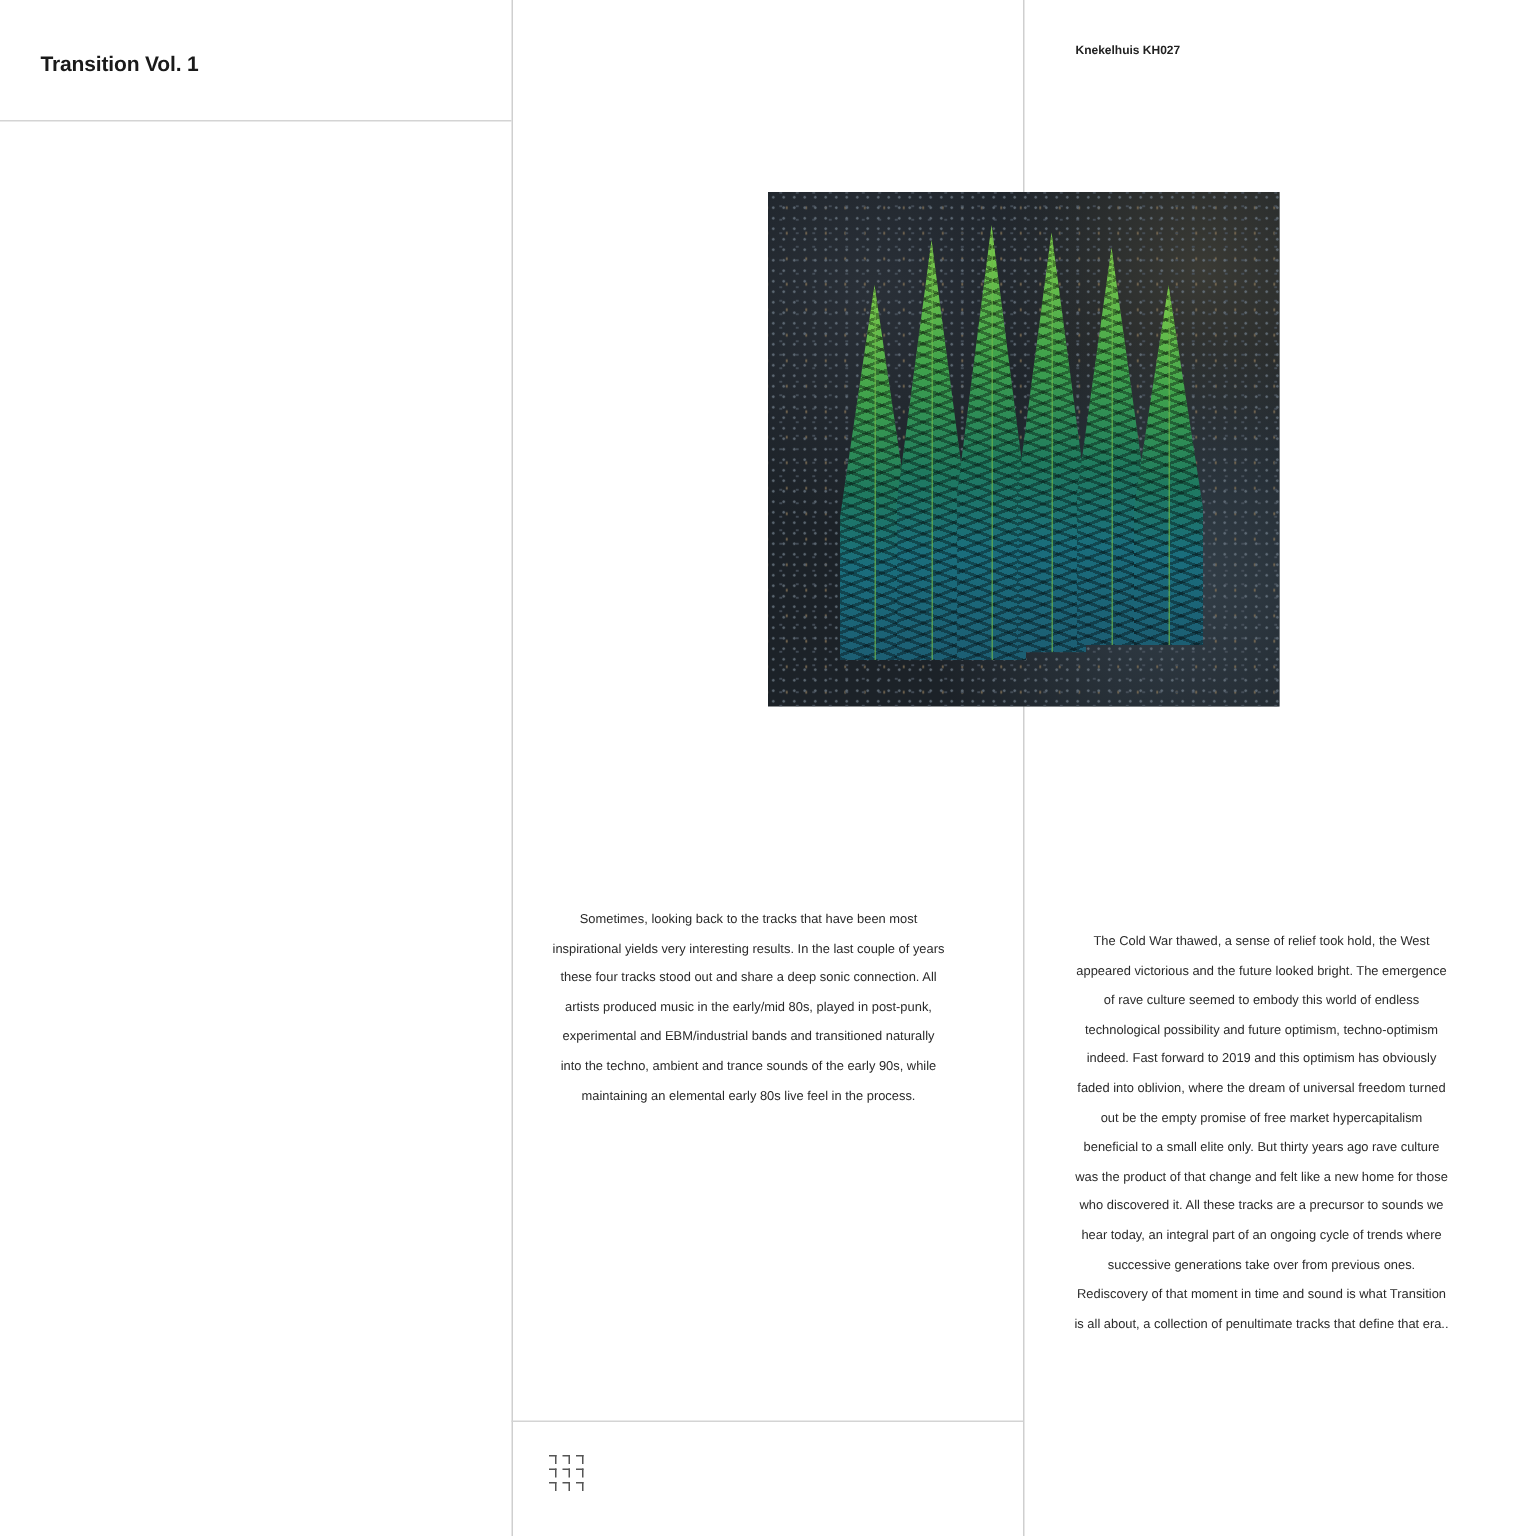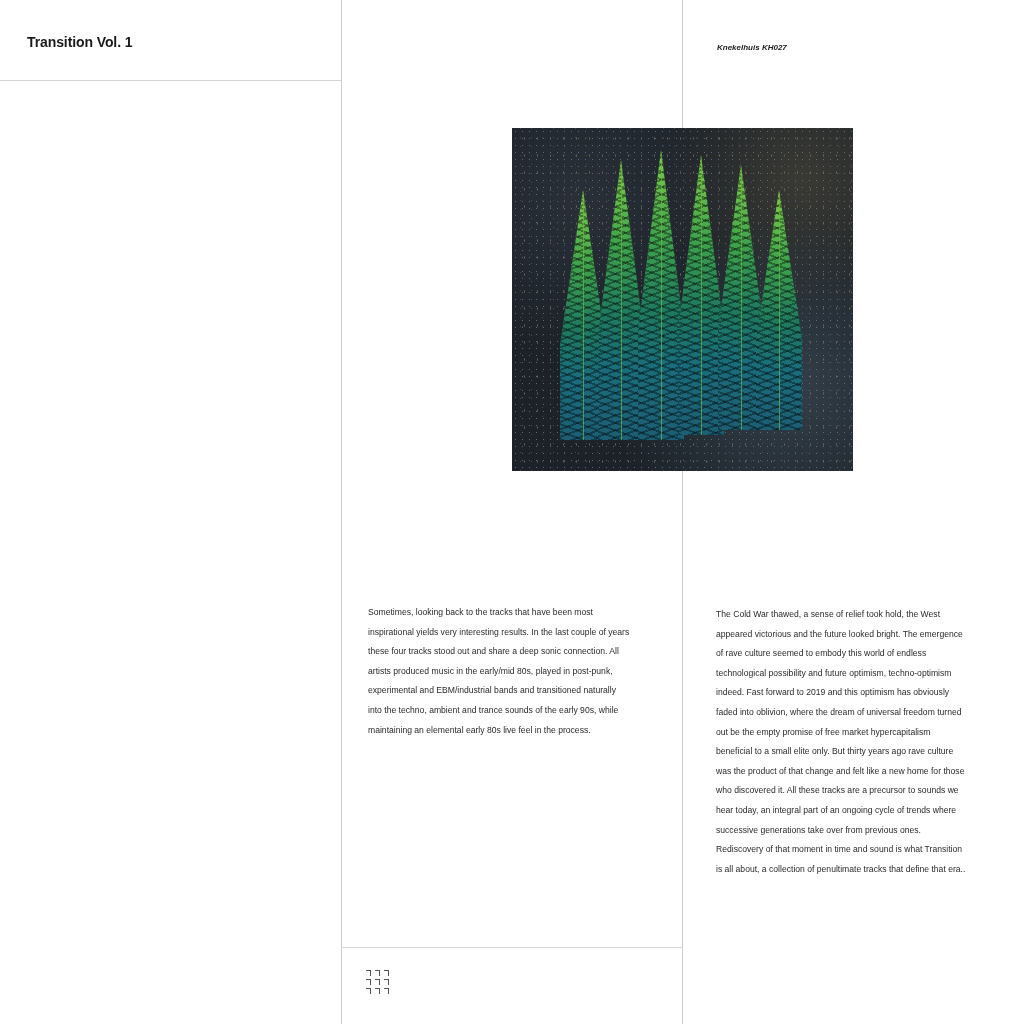--- a/index.html
+++ b/index.html
@@ -10,22 +10,22 @@
     color: #222;
     position: relative;
   }
   .vline { position: absolute; top: 0; width: 1px; height: 1024px; background: #cfcfcf; }
   .hline { position: absolute; height: 1px; background: #d4d4d4; }
   .title {
     position: absolute; left: 27px; top: 34px;
     font-size: 14px; font-weight: bold; color: #1a1a1a; letter-spacing: -0.1px;
   }
   .catalog {
-    position: absolute; left: 717px; top: 43px;
-    font-size: 8px; font-weight: bold; color: #222; font-style: italic;
+    position: absolute; left: 717px; top: 29px;
+    font-size: 8px; font-weight: bold; color: #222;
   }
   .cover {
     position: absolute; left: 512px; top: 128px; width: 341px; height: 343px;
     overflow: hidden;
     background:
       radial-gradient(ellipse at 20% 20%, #2a3038 0%, transparent 40%),
       radial-gradient(ellipse at 80% 75%, #34404a 0%, transparent 45%),
       radial-gradient(ellipse at 85% 15%, #3a3a34 0%, transparent 35%),
       #1c2228;
   }
@@ -49,23 +49,23 @@
       linear-gradient(180deg, #7fcf4a 0%, #3fa24c 30%, #1f7a5f 55%, #1a6d7c 75%, #1c5e73 100%);
   }
   .frond::after {
     content: ""; position: absolute; left: 50%; top: 0; width: 1px; height: 100%;
     background: #6fb84a; opacity: 0.7;
   }
   .body-text {
     position: absolute; font-size: 8.6px; line-height: 19.6px; color: #2a2a2a;
     width: 262px;
   }
-  .body-text p { margin: 0 0 9px 0; }
+  .body-text p { margin: 0 0 9px 0; text-align: center; }
   .col2 { left: 368px; top: 603px; }
-  .col3 { left: 716px; top: 605px; width: 250px; }
+  .col3 { left: 716px; top: 618px; width: 250px; }
   .logo {
     position: absolute; left: 366px; top: 970px; width: 26px; height: 26px;
     display: grid; grid-template-columns: repeat(3, 7px); grid-template-rows: repeat(3, 7px); gap: 2px 2px;
   }
   .logo span {
     border-top: 1.5px solid #555; border-right: 1.5px solid #555;
     width: 5px; height: 6px; box-sizing: border-box;
   }
 </style>
 </head>

